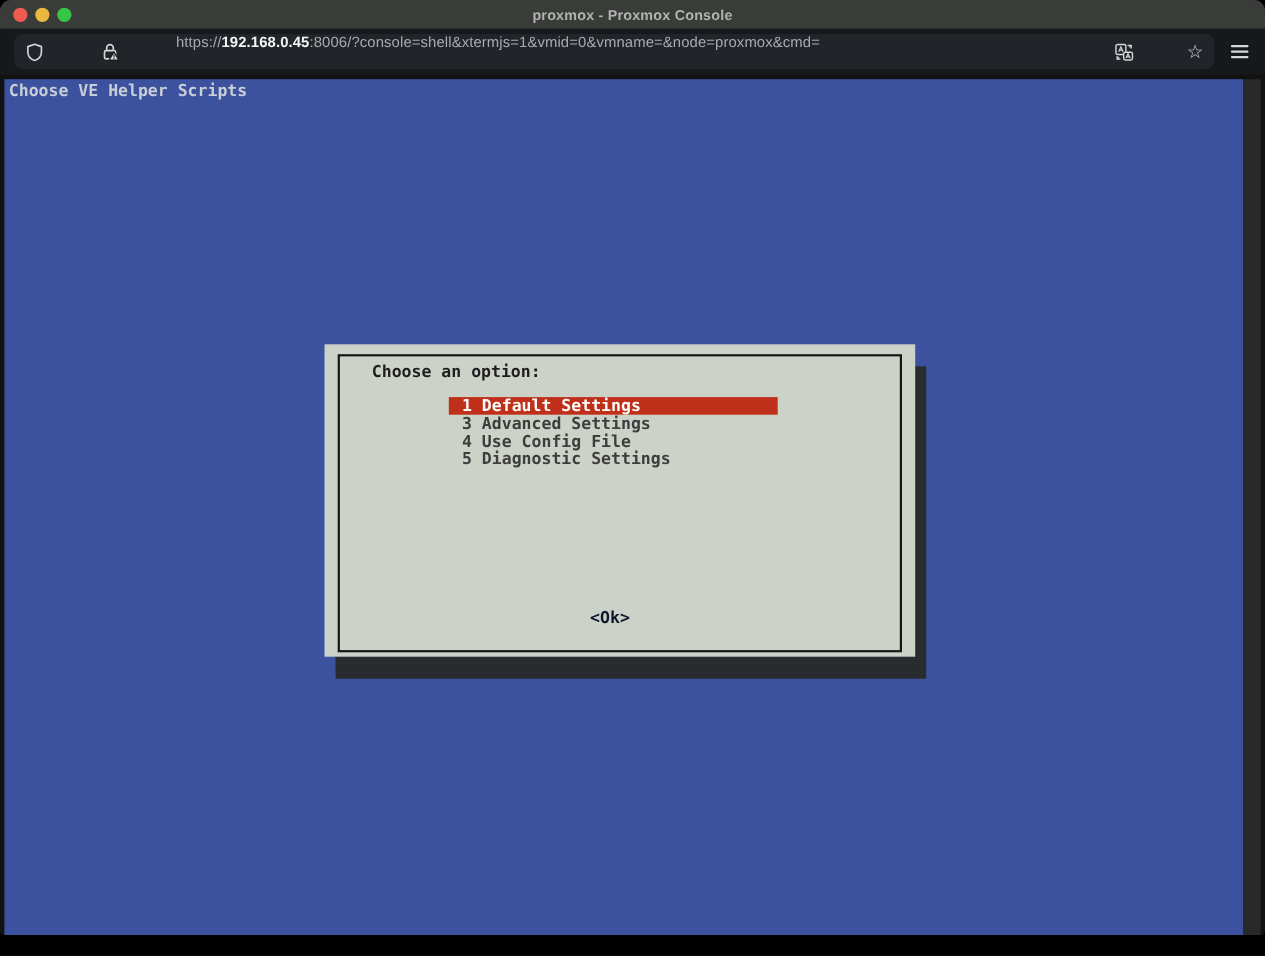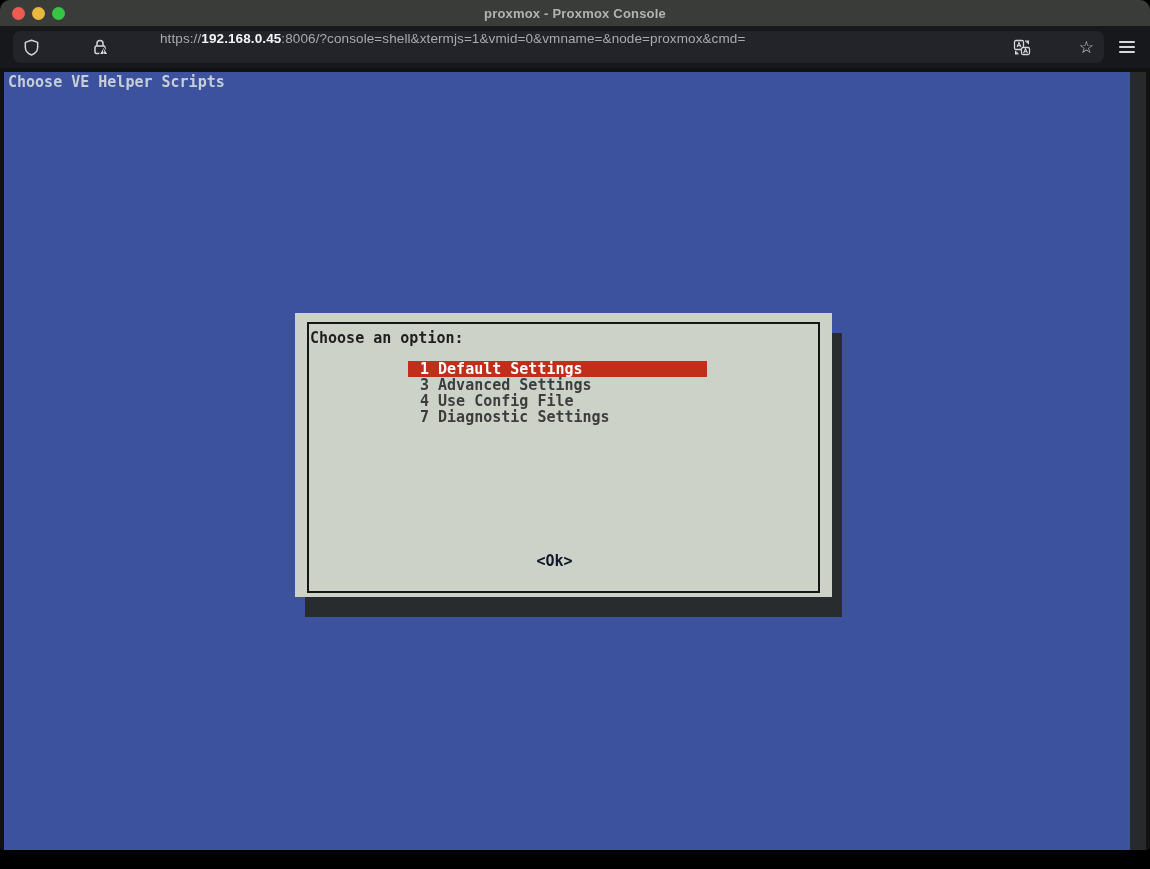--- a/index.html
+++ b/index.html
@@ -60,21 +60,21 @@
   .dialog{position:absolute;left:291px;top:241px;width:537px;height:284px;
           background:var(--dialog-bg);box-shadow:10px 20px 0 0 var(--shadow);
           font-size:15px;font-weight:bold;line-height:16px;}
   .dialog-border{position:absolute;left:12px;right:12px;top:9px;bottom:4px;
                  border:2px solid #151515;}
   .dialog-title{position:absolute;left:0;right:0;top:2px;text-align:center;
                 line-height:16px;white-space:pre;}
   .dialog-title .wrap{display:inline-block;background:var(--dialog-bg);padding:0 1px;}
   .dialog-title .tee{color:#151515;}
   .dialog-title .dtitle{color:var(--title-red);padding:0 10px;}
-  .dialog-prompt{position:absolute;left:15px;top:17px;color:#1e1e1e;white-space:pre;}
+  .dialog-prompt{position:absolute;left:15px;top:17px;color:#1e1e1e;white-space:pre;padding-left:28px;}
   .menu{position:absolute;left:113px;top:48px;width:299px;}
   .menu-item{height:16px;line-height:16px;color:#3d3d3d;padding-left:12px;white-space:pre;}
   .menu-item.selected{background:var(--highlight);color:#fdfdfb;}
   .ok-button{position:absolute;left:0;right:18px;top:240px;text-align:center;
              color:#0f172a;white-space:pre;}
 </style>
 </head>
 <body>
 
 <div class="window">
@@ -130,21 +130,21 @@
     <div class="terminal">
       <div class="term-header">Choose VE Helper Scripts</div>
 
       <div class="dialog">
         <div class="dialog-border"></div>
         <div class="dialog-prompt">Choose an option:</div>
         <div class="menu" id="menu">
             <div class="menu-item selected">1 Default Settings</div>
             <div class="menu-item">3 Advanced Settings</div>
             <div class="menu-item">4 Use Config File</div>
-            <div class="menu-item">7 Diagnostic Settings</div>
+            <div class="menu-item">5 Diagnostic Settings</div>
           </div>
         <div class="ok-button">&lt;Ok&gt;</div>
       </div>
     </div>
     <div class="scroll-track"></div>
   </div>
 
 </div>
 
 </body></html>

